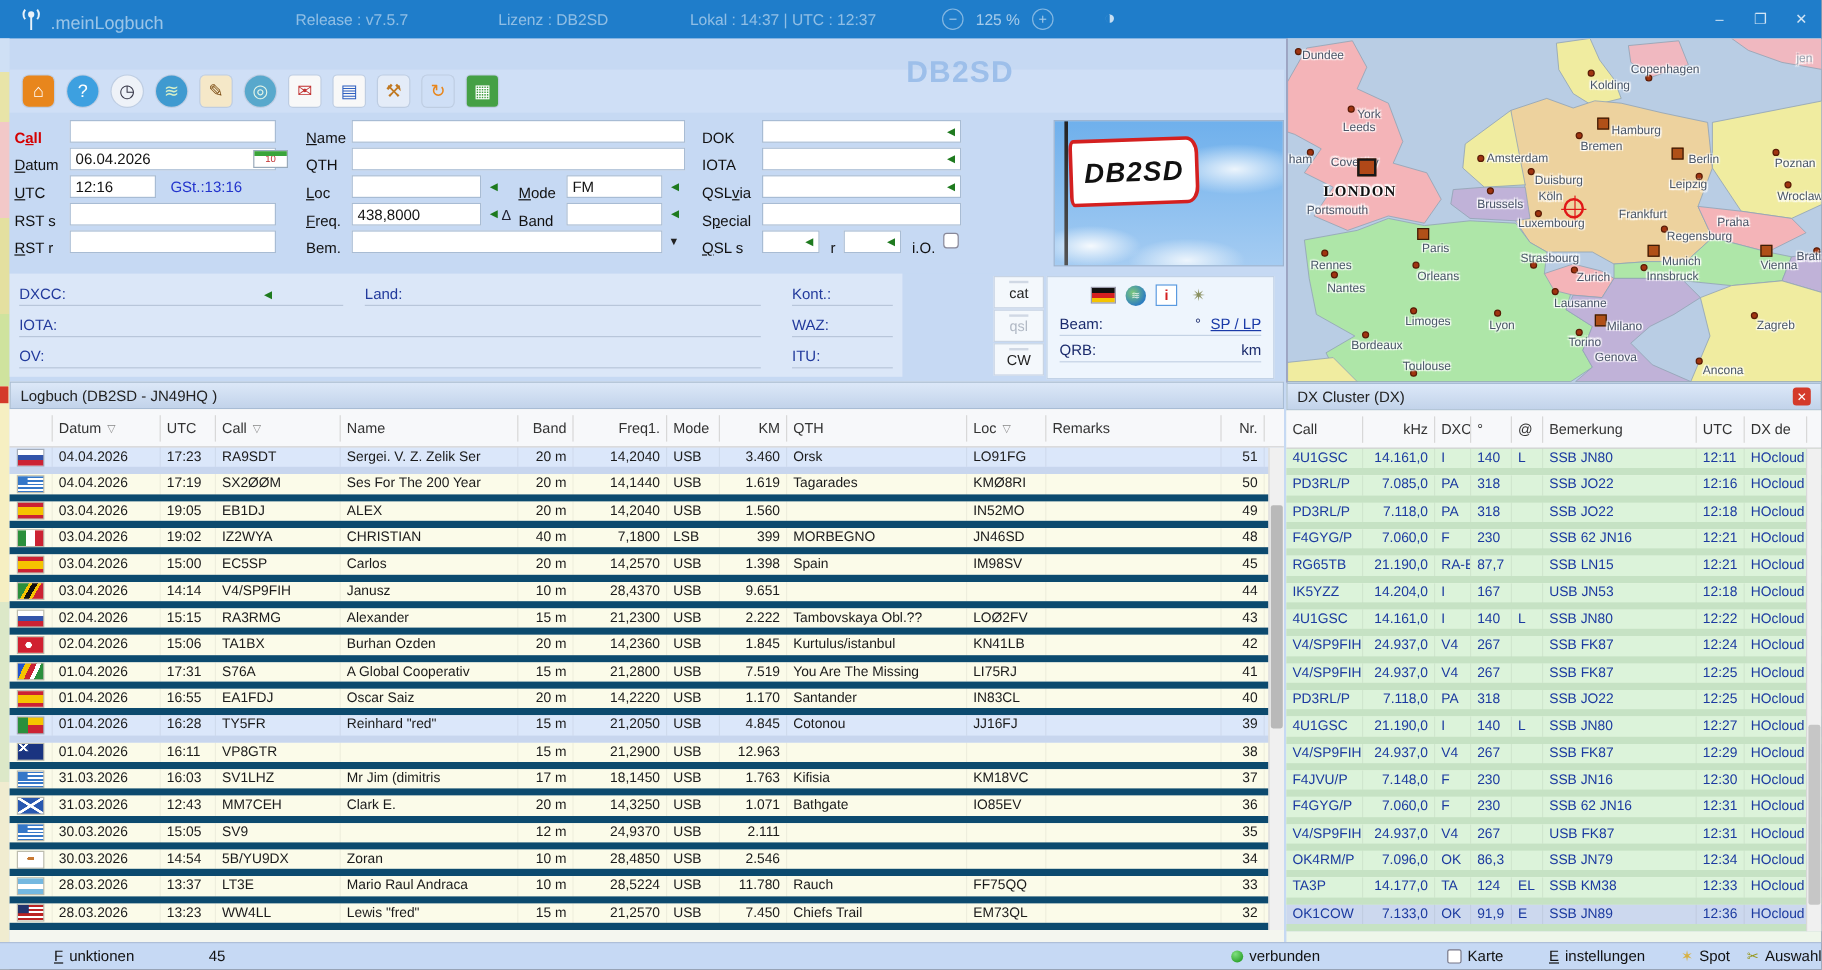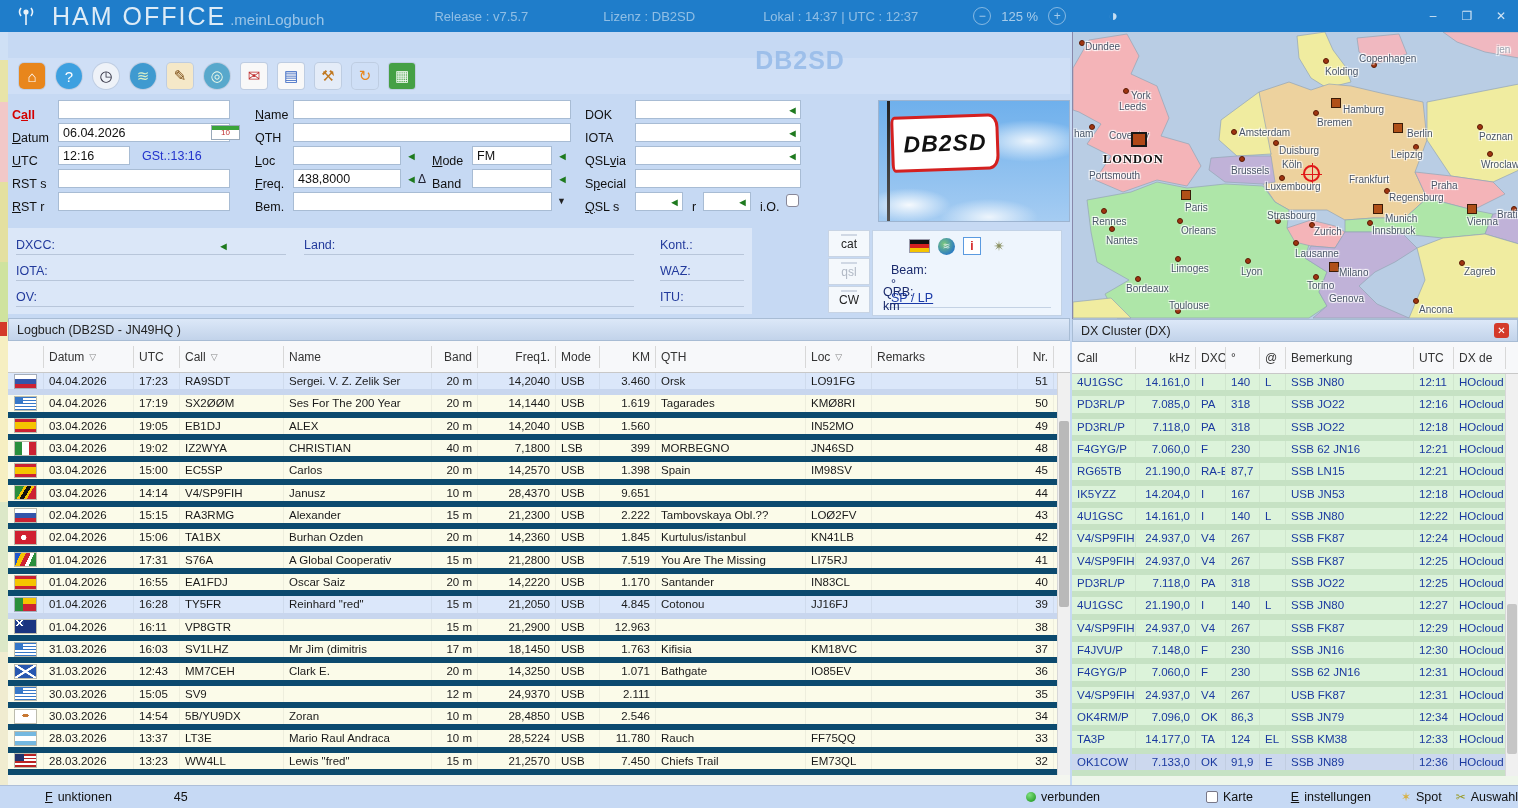--- a/index.html
+++ b/index.html
@@ -78,21 +78,21 @@
              font-size:12px; color:#222; display:flex; align-items:center; justify-content:center; cursor:pointer; position:relative;}
   .sidetab::before { content:""; position:absolute; top:3px; left:12px; right:12px; border-top:2px solid #d0d8e4; }
   .sidetab.dim { color:#b0b8c4; }
   .beampanel { position:absolute; left:872px; top:230px; width:190px; height:86px; background:#eef5fd; border:1px solid #c2d2e6; font-size:12.5px;}
   .beam-icons { position:absolute; left:36px; top:6px; display:flex; align-items:center; gap:8px;}
   .bi { width:20px; height:16px; display:flex; align-items:center; justify-content:center; cursor:pointer; font-size:13px;}
   .bi.de { background:linear-gradient(#111 33%,#d42020 33% 66%,#f5c400 66%); width:21px; height:14px; border:1px solid #99a;}
   .bi.globe { background:radial-gradient(circle at 35% 35%, #7cc87c, #2e7ec0 70%); border-radius:50%; width:17px; height:17px; color:rgba(255,255,255,.8); font-size:9px;}
   .bi.info { background:#fff; border:1px solid #5a9ae0; color:#d42020; font-weight:bold; width:18px; height:18px; font-size:12px;}
   .bi.sat { color:#8a9060; font-size:14px; }
-  .beamrow { position:absolute; left:10px; right:10px; display:flex; align-items:baseline; border-bottom:1px solid #c4d2e4; padding-bottom:2px;flex-direction:column;}
+  .beamrow { position:absolute; left:10px; right:10px; display:flex; align-items:baseline; border-bottom:1px solid #c4d2e4; padding-bottom:2px;}
   .beamrow .lab { color:#1a2a6c; }
   .beamrow .fill { flex:1; }
   .beamrow .unit { color:#1a2a6c; }
   .link { color:#1a3aa8; text-decoration:underline; cursor:pointer; }
 
   
   .panel-title { height:23px; background:linear-gradient(#dce8f8,#c2d3ea); border:1px solid #a8bcd4;
                  font-size:12.5px; color:#222; display:flex; align-items:center; padding:0 8px; }
   .logpanel { position:absolute; left:8px; top:318px; width:1062px; height:467px; background:#f4f6ef; }
   .dxpanel  { position:absolute; left:1072px; top:319px; width:446px; height:466px; background:#eef6ea; }
@@ -160,21 +160,20 @@
 
   <div class="titlebar">
     <svg class="tb-antenna" viewBox="0 0 24 22">
       <g stroke="#fff" stroke-width="1.6" fill="none" opacity=".9">
         <path d="M12 8 L12 20"></path>
           <circle cx="12" cy="7" r="1.8" fill="#fff"></circle>
         <path d="M7 3 Q4 7 7 11"></path>
           <path d="M17 3 Q20 7 17 11"></path>
       </g>
     </svg>
-    <span class="tb-app">HAM OFFICE</span>
     <span class="tb-suffix">.meinLogbuch</span>
     <span class="tb-info tb-release">Release : v7.5.7</span>
     <span class="tb-info tb-license">Lizenz : DB2SD</span>
     <span class="tb-info tb-clocks">Lokal : 14:37   |   UTC : 12:37</span>
     <span class="tb-zoom">
       <span class="tb-zbtn">−</span>
       <span>125 %</span>
       <span class="tb-zbtn">+</span>
     </span>
     <span class="tb-theme">◑</span>

